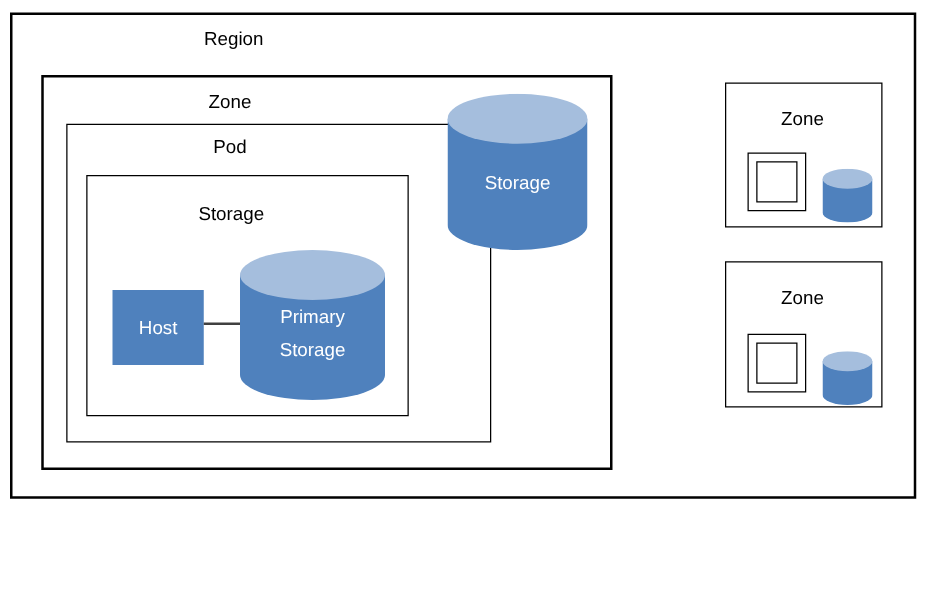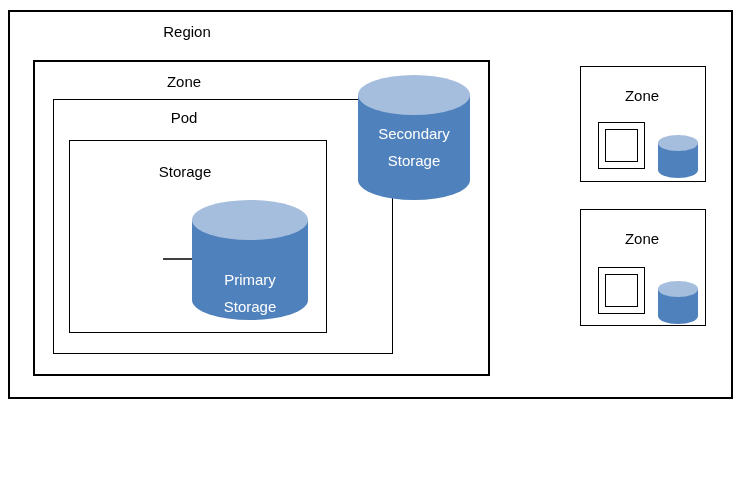--- a/index.html
+++ b/index.html
@@ -55,21 +55,21 @@
   .cyl-top  { fill: var(--cylinder_top, #a5bedd); }
   .cyl-label {
     position: absolute;
     display: flex; flex-direction: column;
     align-items: center; justify-content: center;
     color: var(--on_accent_text, #ffffff);
     font-size: 15px; line-height: 27px;
     text-align: center;
   }
   .primary-cyl   { left: 122px; top: 59px; }
-  .primary-label { left: 122px; top: 59px; width: 116px; height: 120px; padding-top: 14px; box-sizing: border-box; justify-content: flex-end; }
+  .primary-label { left: 122px; top: 59px; width: 116px; height: 120px; padding-top: 14px; box-sizing: border-box; }
   .secondary-cyl   { left: 323px; top: 13px; }
   .secondary-label { left: 323px; top: 13px; width: 112px; height: 125px; padding-top: 18px; box-sizing: border-box; }
   .zone-small { left: 570px; width: 126px; height: 116px; }
   .zone-small-1 { top: 54px; }
   .zone-small-2 { top: 197px; height: 117px; }
   .zone-small .lbl { left: 61px; top: 20px; }
   .sq-outer {
     position: absolute;
     left: 17px; top: 55px; width: 47px; height: 47px;
     border: 1px solid var(--border, #000000);
@@ -103,40 +103,42 @@
 
     <div class="box bord2 zone-main">
       <div class="lbl zone-lbl">Zone</div>
 
       <div class="box bord1 pod-box">
         <div class="lbl pod-lbl">Pod</div>
 
         <div class="box bord1 cluster-box">
           <div class="lbl cluster-lbl">Storage</div>
 
+          <div class="host-box">
+            <span>Host</span>
+          </div>
 
           <div class="connector"></div>
 
           <svg class="cyl primary-cyl" width="116" height="120" viewBox="0 0 116 120">
             <path class="cyl-body" d="M0,20 H116 V100 A58,20 0 0 1 0,100 Z"></path>
             <ellipse class="cyl-top" cx="58" cy="20" rx="58" ry="20"></ellipse>
           </svg>
           <div class="cyl-label primary-label">
             <span>Primary</span>
             <span>Storage</span>
           </div>
         </div>
       </div>
 
       <svg class="cyl secondary-cyl" width="112" height="125" viewBox="0 0 112 125">
         <path class="cyl-body" d="M0,20 H112 V105 A56,20 0 0 1 0,105 Z"></path>
         <ellipse class="cyl-top" cx="56" cy="20" rx="56" ry="20"></ellipse>
       </svg>
       <div class="cyl-label secondary-label">
-        <span>Secondary</span>
         <span>Storage</span>
       </div>
     </div>
 
     <div class="box bord1 zone-small zone-small-1">
       <div class="lbl">Zone</div>
       <div class="sq-outer">
         <div class="sq-inner"></div>
       </div>
       <svg class="cyl small-cyl" width="40" height="43" viewBox="0 0 40 43">

